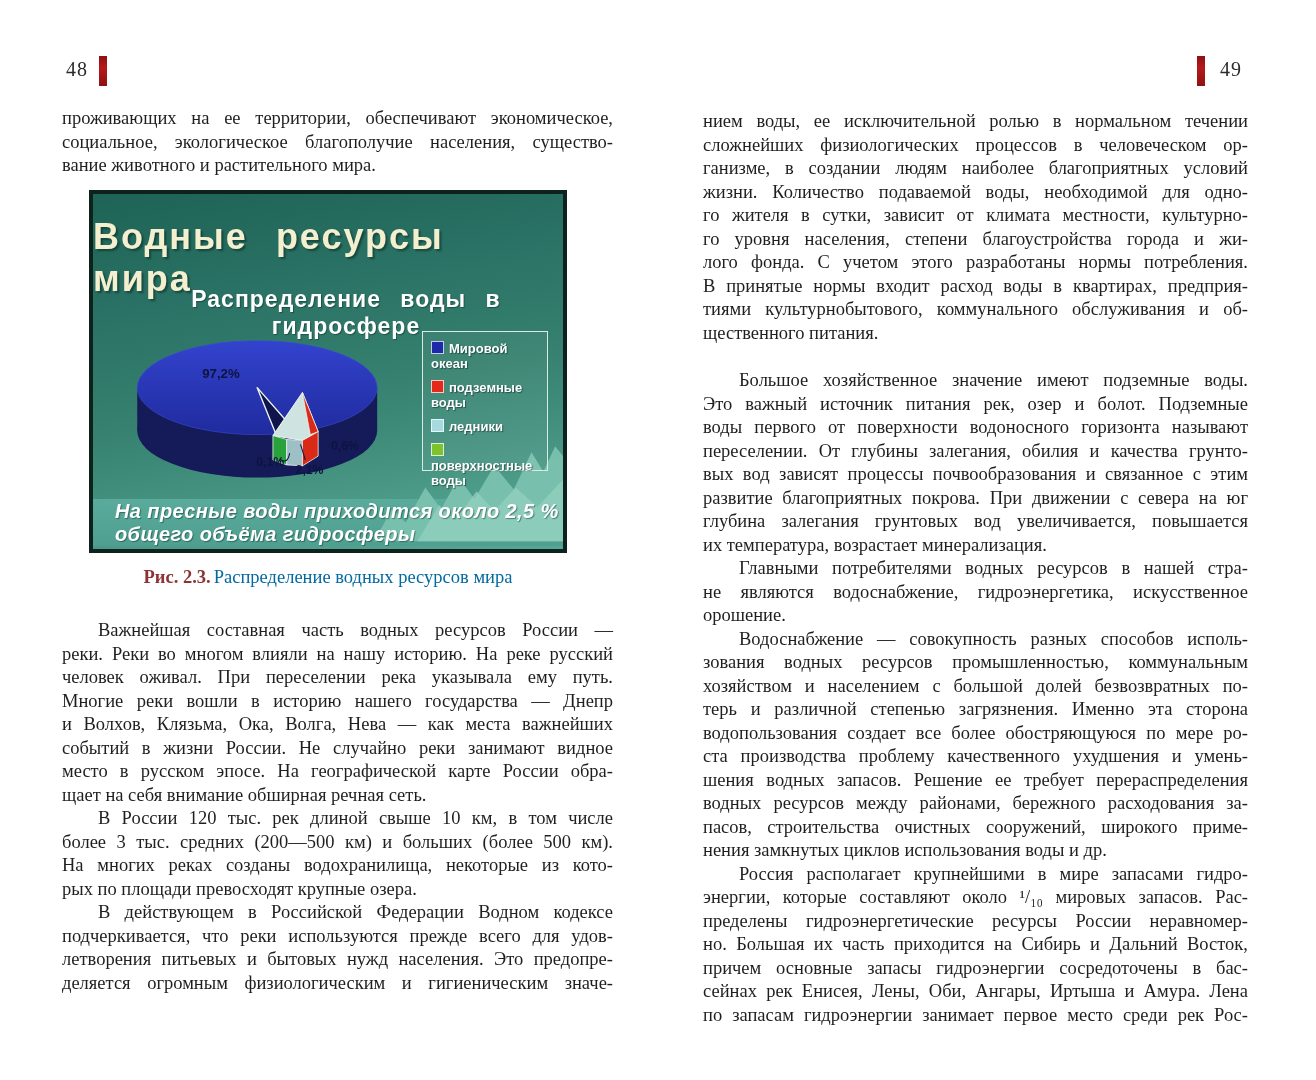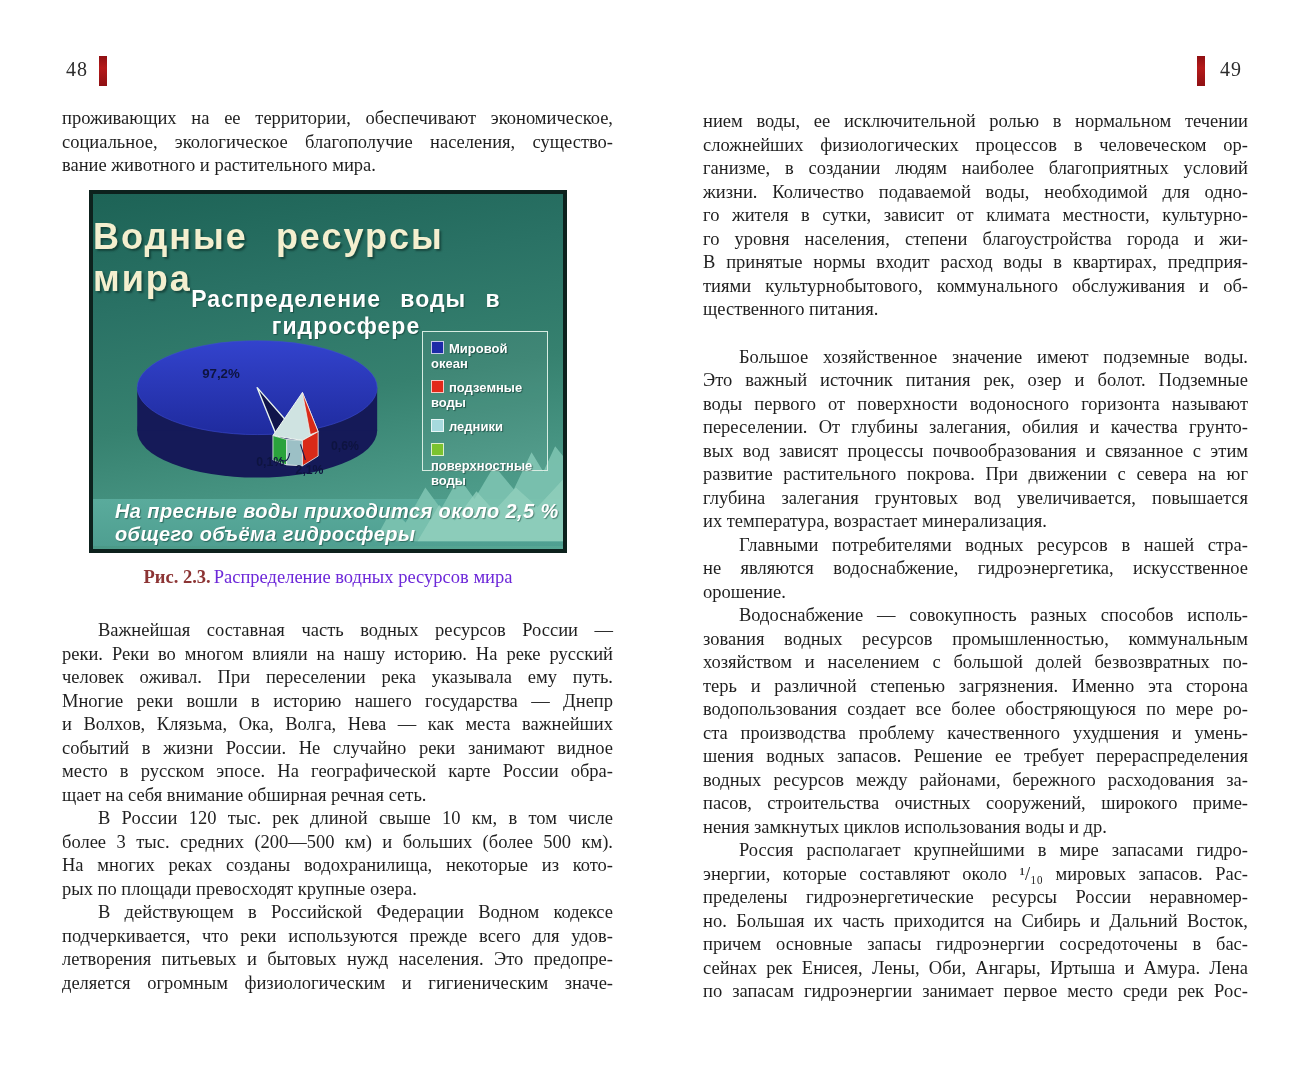--- a/index.html
+++ b/index.html
@@ -31,21 +31,21 @@
             text-shadow:1px 1px 1px rgba(0,40,32,.45);}
   .legend{position:absolute;left:329px;top:137px;width:126px;height:140px;z-index:3;box-sizing:border-box;
           border:1px solid #d7ece2;background:rgba(255,255,255,.05);padding:9px 22px 4px 8px;}
   .legend-row{margin-bottom:9px;font-family:"Liberation Sans",sans-serif;font-weight:bold;
               font-size:13px;line-height:15px;color:#fff;text-shadow:1px 1px 1px rgba(0,30,25,.5);}
   .legend-swatch{display:inline-block;width:11px;height:11px;margin-right:5px;vertical-align:-1px;
                  border:1px solid rgba(255,255,255,.75);}
   
   .caption{position:absolute;left:89px;top:567px;width:478px;text-align:center;font-size:18.5px;}
   .cap-num{font-weight:bold;color:#8c3434;margin-right:3px;}
-  .cap-text{color:#6d28d9;}
+  .cap-text{color:#0369a1;}
 </style>
 </head>
 <body>
 
 <div class="canvas">
 
   <span class="pagenum" style="left:66px;top:58px;">48</span>
   <span class="redbar" style="left:99px;top:56px;"></span>
 
   <span class="redbar" style="left:1197px;top:56px;"></span>
@@ -139,29 +139,30 @@
       <div class="line">деляется огромным физиологическим и гигиеническим значе-</div>
     </div>
 
   <div class="textcol" style="left:703px;top:110px;width:545px;">
       <div class="line">нием воды, ее исключительной ролью в нормальном течении</div>
       <div class="line">сложнейших физиологических процессов в человеческом ор-</div>
       <div class="line">ганизме, в создании людям наиболее благоприятных условий</div>
       <div class="line">жизни. Количество подаваемой воды, необходимой для одно-</div>
       <div class="line">го жителя в сутки, зависит от климата местности, культурно-</div>
       <div class="line">го уровня населения, степени благоустройства города и жи-</div>
+      <div class="line">лого фонда. С учетом этого разработаны нормы потребления.</div>
       <div class="line">В принятые нормы входит расход воды в квартирах, предприя-</div>
       <div class="line">тиями культурнобытового, коммунального обслуживания и об-</div>
       <div class="line last">щественного питания.</div>
       <div class="line" style="text-indent: 36px; margin-top: 24px;">Большое хозяйственное значение имеют подземные воды.</div>
       <div class="line">Это важный источник питания рек, озер и болот. Подземные</div>
       <div class="line">воды первого от поверхности водоносного горизонта называют</div>
       <div class="line">переселении. От глубины залегания, обилия и качества грунто-</div>
       <div class="line">вых вод зависят процессы почвообразования и связанное с этим</div>
-      <div class="line">развитие растительного покрова. При движении с севера на юг</div>
+      <div class="line">развитие благоприятных покрова. При движении с севера на юг</div>
       <div class="line">глубина залегания грунтовых вод увеличивается, повышается</div>
       <div class="line last">их температура, возрастает минерализация.</div>
       <div class="line" style="text-indent: 36px;">Главными потребителями водных ресурсов в нашей стра-</div>
       <div class="line">не являются водоснабжение, гидроэнергетика, искусственное</div>
       <div class="line last">орошение.</div>
       <div class="line" style="text-indent: 36px;">Водоснабжение — совокупность разных способов исполь-</div>
       <div class="line">зования водных ресурсов промышленностью, коммунальным</div>
       <div class="line">хозяйством и населением с большой долей безвозвратных по-</div>
       <div class="line">терь и различной степенью загрязнения. Именно эта сторона</div>
       <div class="line">водопользования создает все более обостряющуюся по мере ро-</div>

